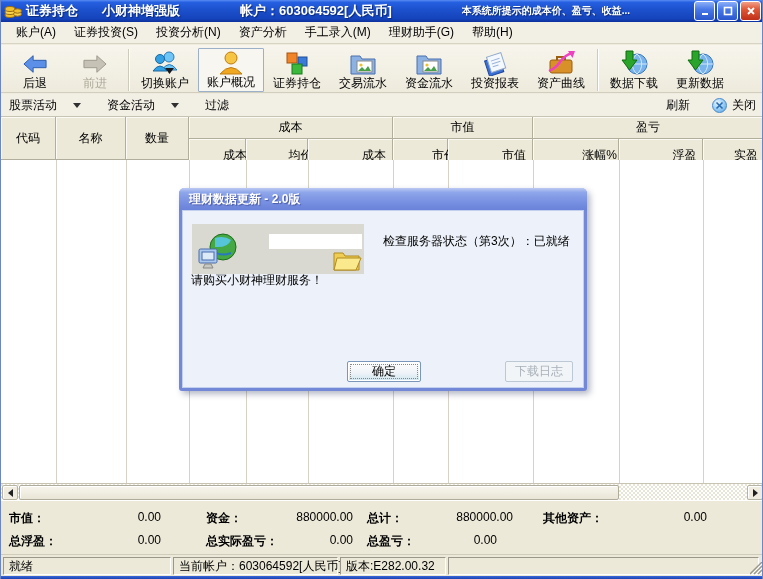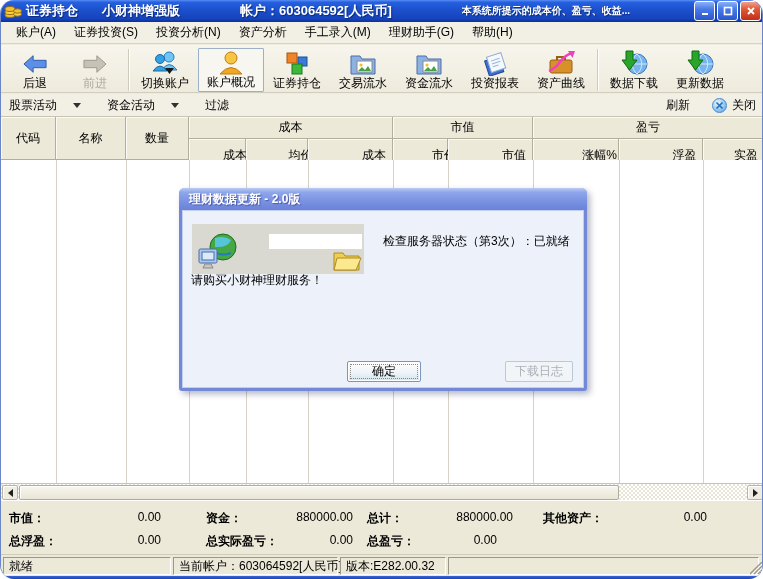--- a/index.html
+++ b/index.html
@@ -1,20 +1,20 @@
 <!DOCTYPE html>
 <html><head>
 <meta charset="utf-8">
 <style>
   * { margin:0; padding:0; box-sizing:border-box; }
   html,body { width:763px; height:579px; overflow:hidden; }
   body { font-family:"Liberation Sans","DejaVu Sans",sans-serif; font-size:12px; color:#000; }
 
   .window { position:relative; width:763px; height:579px; background:#efecdf;
-            border-left:1px solid #6a86c8; border-right:1px solid #6a86c8; overflow:hidden;border-radius:14px; }
+            border-left:1px solid #6a86c8; border-right:1px solid #6a86c8; overflow:hidden; }
 
   
   .titlebar { position:absolute; left:0; top:0; width:763px; height:22px;
     background:linear-gradient(180deg,#5a8ef4 0%,#2560e0 10%,#1c50cc 45%,#1544bc 85%,#0c309c 100%);
     display:flex; align-items:center; color:#fff; }
   .titlebar .app-icon { width:18px; height:16px; margin:0 4px 0 3px; flex:0 0 auto; }
   .t-app { font-weight:bold; font-size:13px; margin-right:24px; text-shadow:1px 1px 1px #0a2a7a; }
   .t-edition { font-weight:bold; font-size:13px; margin-right:60px; text-shadow:1px 1px 1px #0a2a7a; }
   .t-account { font-weight:bold; font-size:13px; margin-right:70px; text-shadow:1px 1px 1px #0a2a7a; }
   .t-notice { font-weight:bold; font-size:10px; white-space:nowrap; overflow:hidden; text-shadow:1px 1px 1px #0a2a7a; }

